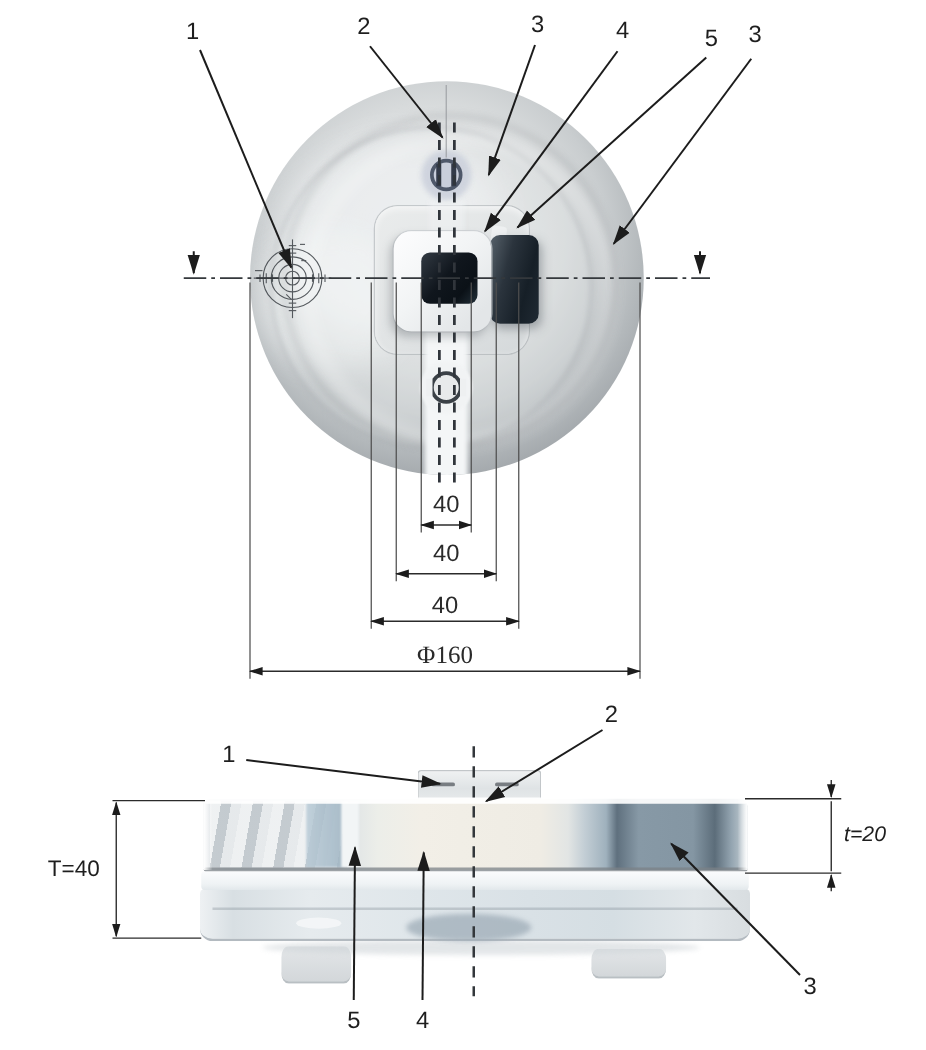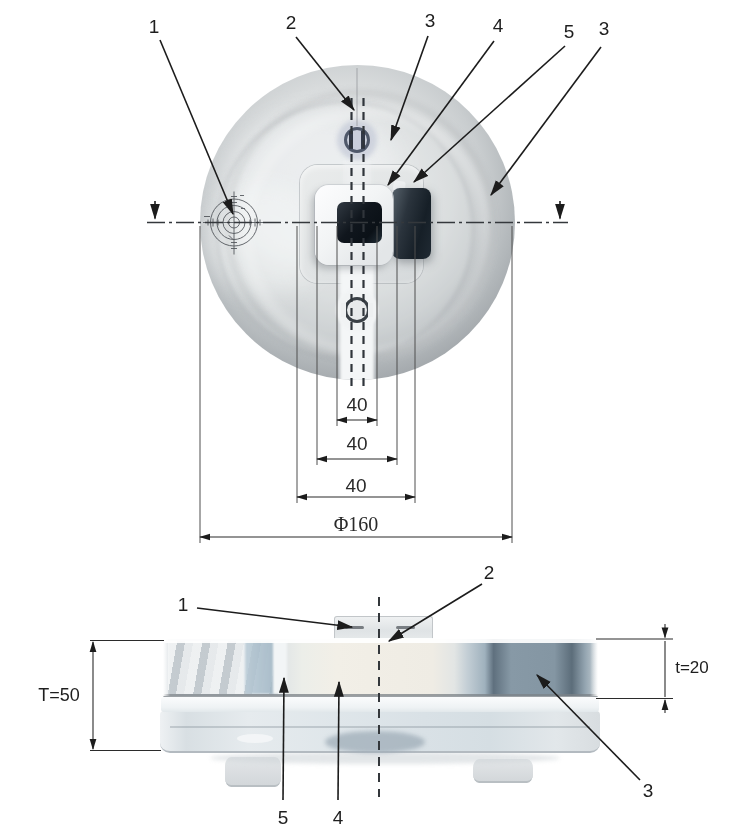--- a/index.html
+++ b/index.html
@@ -250,16 +250,16 @@
   <div class="lbl dimtxt" style="left:357px;top:443px;text-align:right;">40</div>
   <div class="lbl dimtxt" style="left:356px;top:485px;">40</div>
   <div class="lbl dimtxt big" style="left:356px;top:524px;">Φ160</div>
 
   <div class="lbl" style="left:183px;top:604px;">1</div>
   <div class="lbl" style="left:489px;top:572px;">2</div>
   <div class="lbl" style="left:283px;top:817px;">5</div>
   <div class="lbl" style="left:338px;top:817px;">4</div>
   <div class="lbl" style="left:648px;top:790px;">3</div>
 
-  <div class="lbl small" style="left:59px;top:695px;font-size:18px;">T=50</div>
-  <div class="lbl small" style="left:692px;top:667px;">t=20</div>
+  <div class="lbl small" style="left:59px;top:695px;font-size:18px;">T=40</div>
+  <div class="lbl small" style="left:692px;top:667px;font-style:italic;">t=20</div>
 
 </div>
 
 </body></html>

